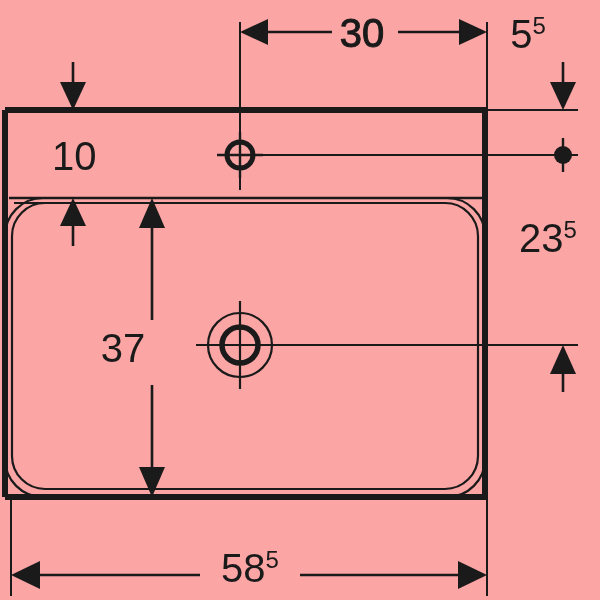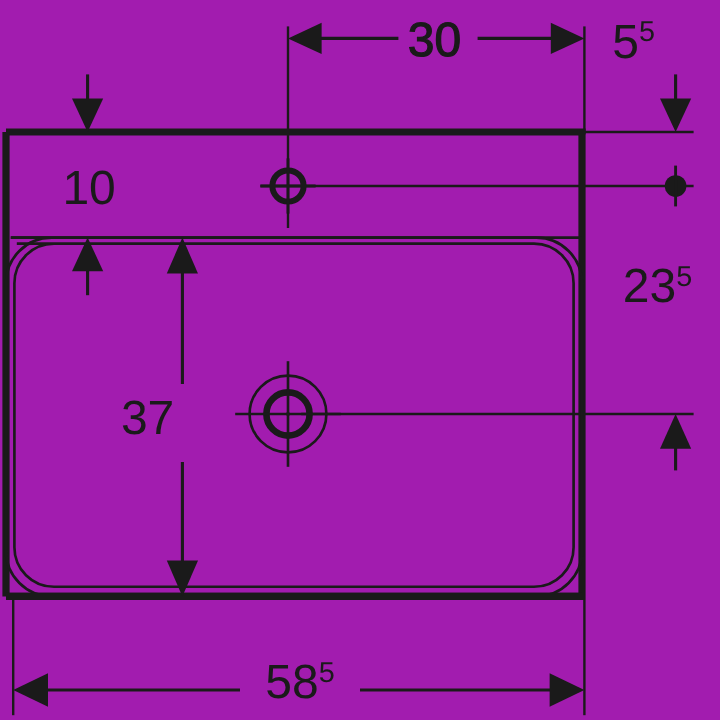--- a/index.html
+++ b/index.html
@@ -7,21 +7,21 @@
     padding: 0;
     background: #ffffff;
   }
   body {
     font-family: "Liberation Sans", sans-serif;
   }
   #drawing-root {
     position: relative;
     width: 600px;
     height: 600px;
-    background: #a21caf;
+    background: #fca5a5;
     overflow: hidden;
   }
   #drawing-svg {
     display: block;
     width: 600px;
     height: 600px;
   }
   .dim-text {
     font-family: "Liberation Sans", sans-serif;
     font-size: 40px;

